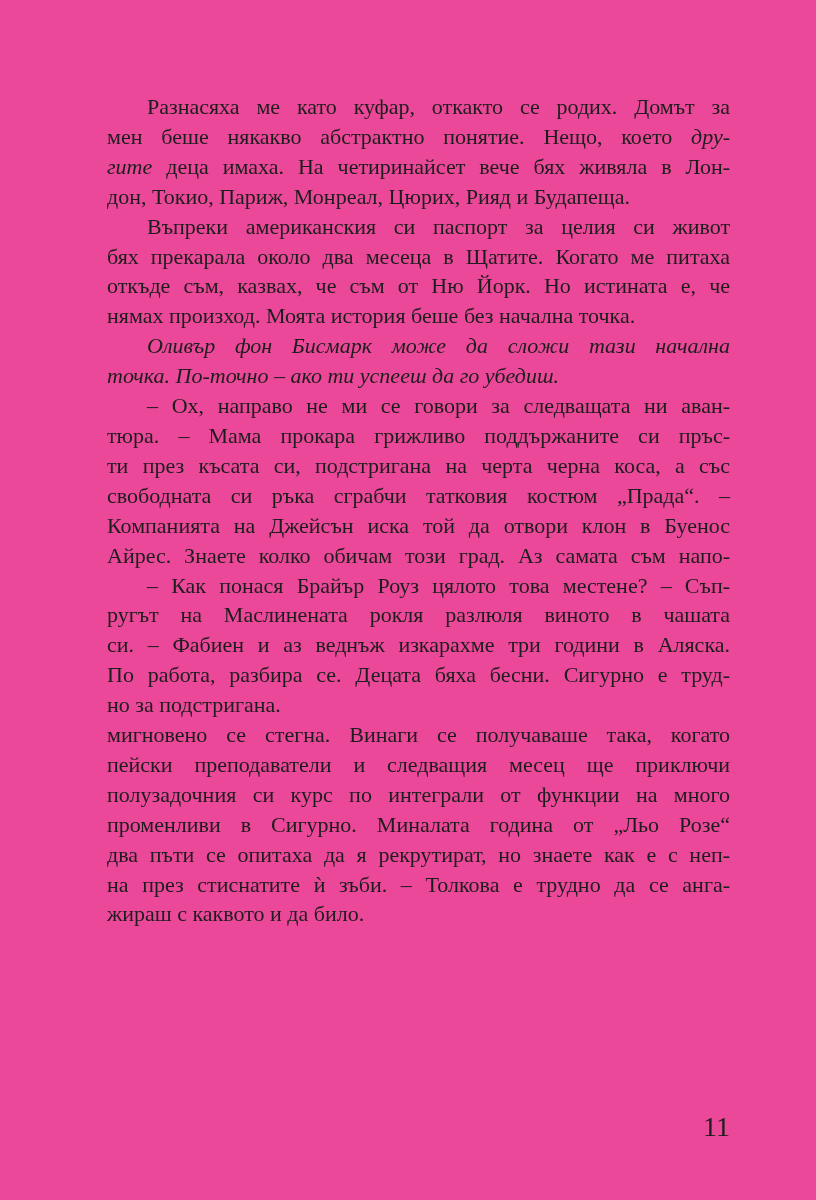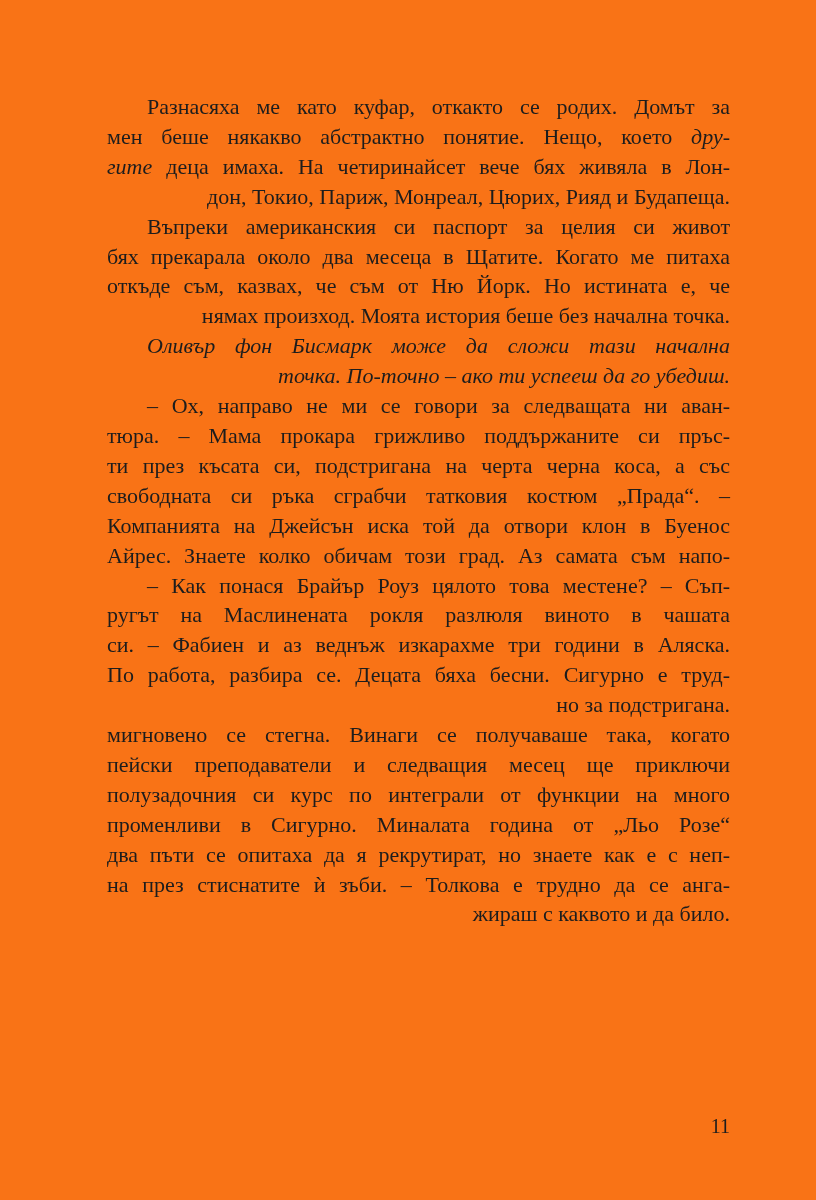--- a/index.html
+++ b/index.html
@@ -4,55 +4,55 @@
 <style>
   html, body {
     margin: 0;
     padding: 0;
     background: #ffffff;
   }
   .page {
     position: relative;
     width: 816px;
     height: 1200px;
-    background: #f97316;
+    background: #ec4899;
     overflow: hidden;
     font-family: "Liberation Serif", "DejaVu Serif", serif;
     color: #1d1d1d;
   }
   .text-block {
     position: absolute;
     left: 107px;
     top: 92px;
     width: 623px;
   }
   .line {
     font-size: 22px;
     line-height: 29.9px;
-    text-align: right;
+    text-align: left;
     color: #1d1d1d;
   }
   .line.justify {
     text-align: justify;
     text-align-last: justify;
     text-justify: inter-word;
   }
   .line.indent {
     text-indent: 40px;
   }
   .italic {
     font-style: italic;
   }
   .page-number {
     position: absolute;
     left: 107px;
     top: 1112px;
     width: 623px;
     text-align: right;
-    font-size: 20px;
+    font-size: 28px;
     line-height: 29.9px;
     color: #1d1d1d;
   }
 </style>
 </head>
 <body>
 
 <div class="page">
   <div class="text-block">
       <div class="line justify indent"><span>Разнасяха ме като куфар, откакто се родих. Домът за</span></div>

